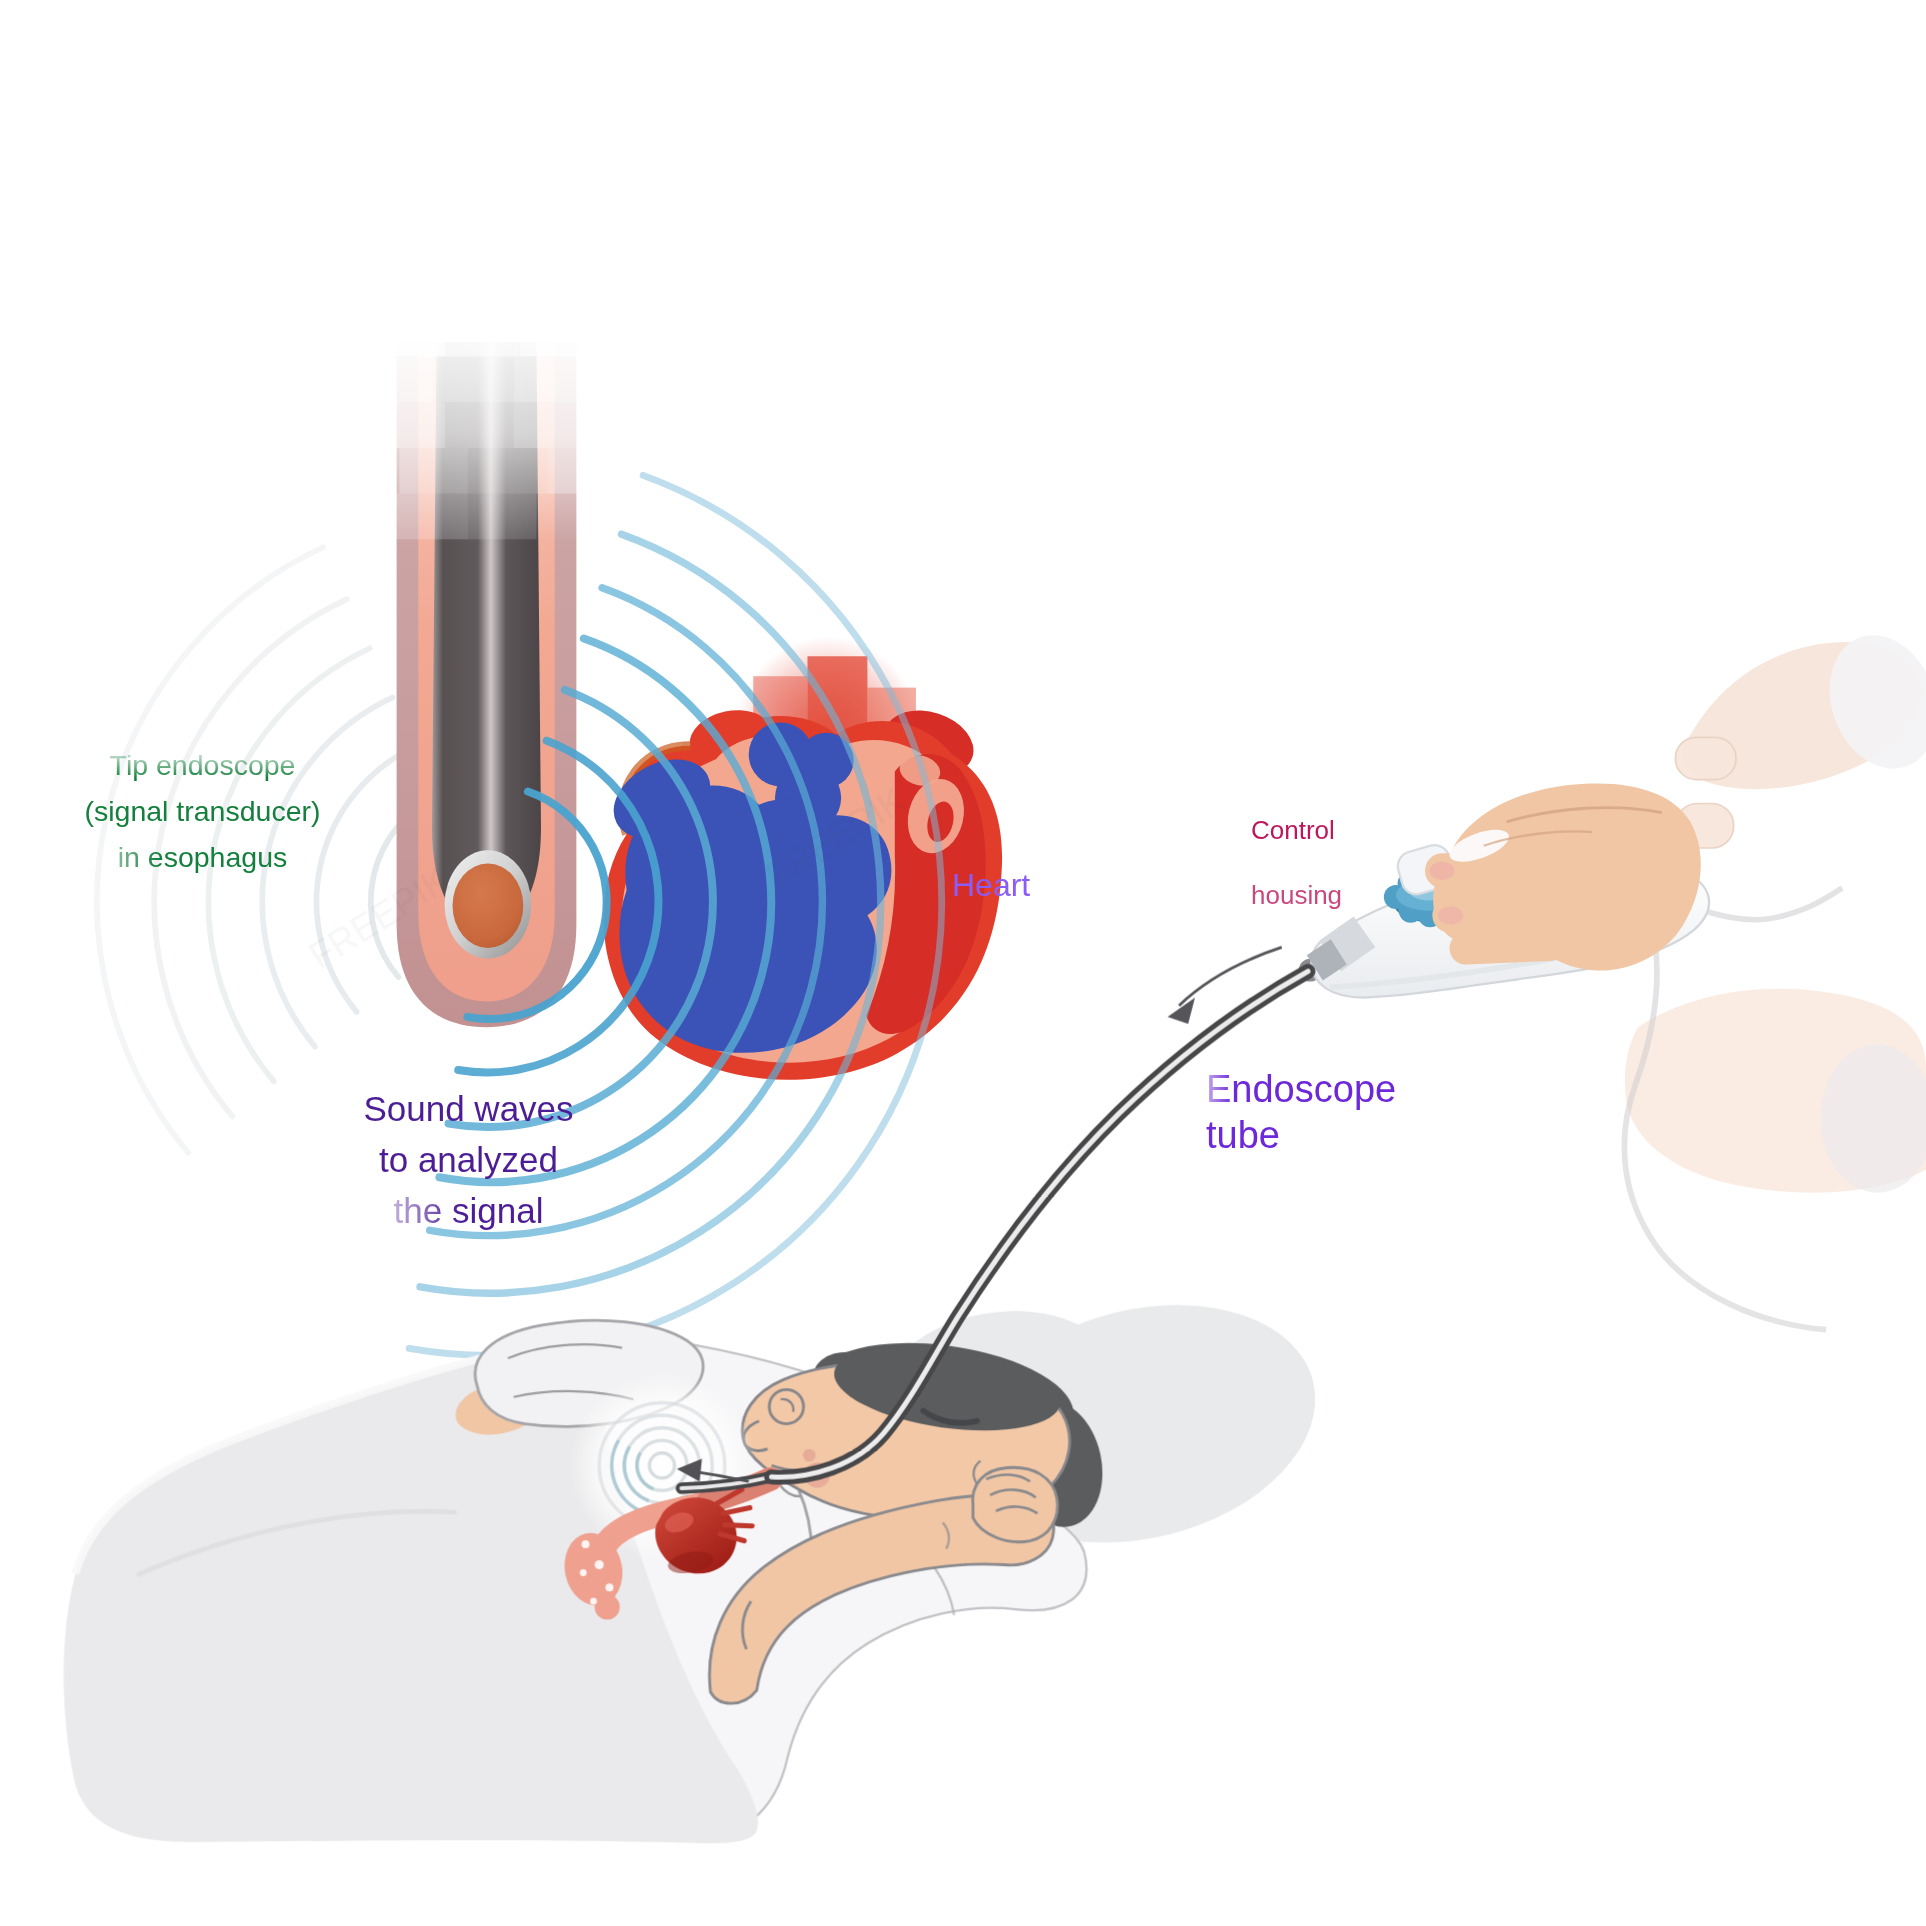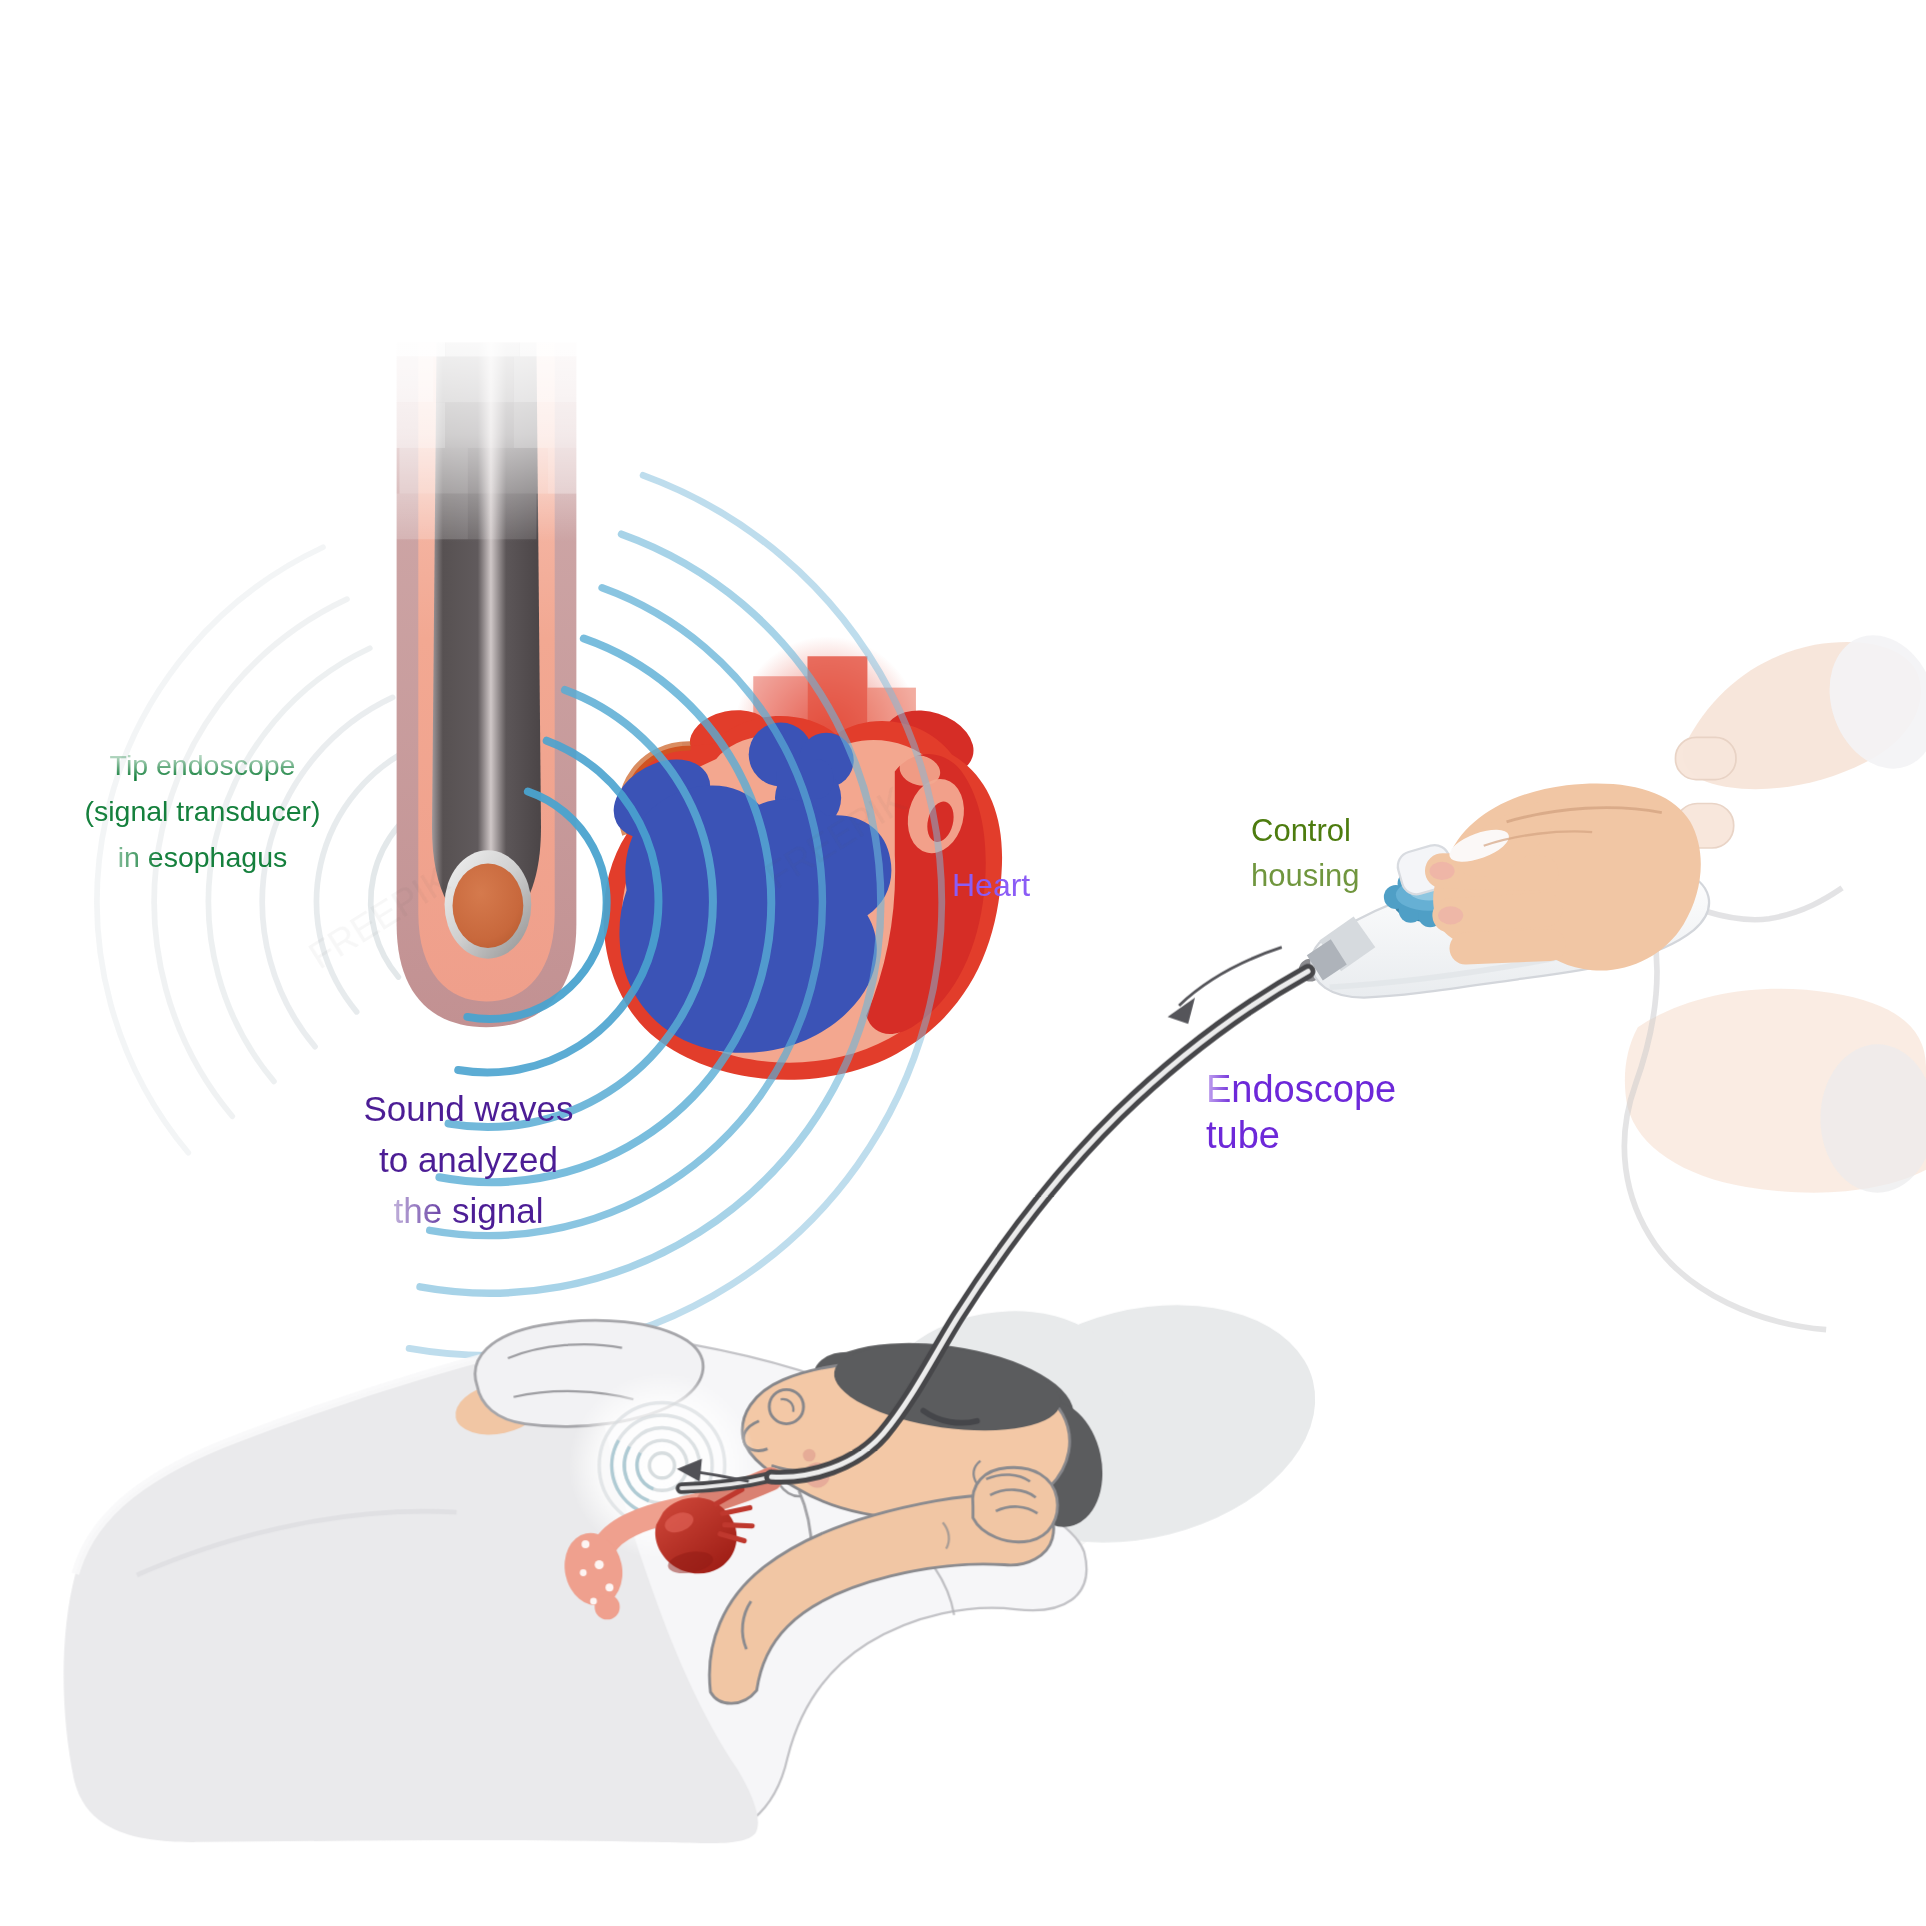--- a/index.html
+++ b/index.html
@@ -10,22 +10,22 @@
   .lbl div{white-space:nowrap;}
   #label-tip{left:80px;top:742px;width:245px;text-align:center;font-size:28.5px;line-height:46px;color:#15803d;}
   #label-tip .l1{-webkit-mask-image:linear-gradient(to bottom,rgba(0,0,0,0) 0%,rgba(0,0,0,.4) 38%,#000 78%);
                  mask-image:linear-gradient(to bottom,rgba(0,0,0,0) 0%,rgba(0,0,0,.4) 38%,#000 78%);}
   #label-tip .l3{-webkit-mask-image:linear-gradient(to right,rgba(0,0,0,.12) 0%,#000 32%);
                  mask-image:linear-gradient(to right,rgba(0,0,0,.12) 0%,#000 32%);}
   #label-sound{left:360px;top:1083px;width:217px;text-align:center;font-size:35px;line-height:51px;color:#4c1d95;}
   #label-sound .l3{-webkit-mask-image:linear-gradient(to right,rgba(0,0,0,0) 0%,rgba(0,0,0,.45) 20%,#000 46%);
                    mask-image:linear-gradient(to right,rgba(0,0,0,0) 0%,rgba(0,0,0,.45) 20%,#000 46%);}
   #label-heart{left:952px;top:867px;font-size:32px;color:#8b5cf6;}
-  #label-control{left:1251px;top:808px;font-size:31px;line-height:45px;color:#4d7c0f;}
-  #label-control .l2{opacity:.8;}
+  #label-control{left:1251px;top:808px;font-size:26px;line-height:45px;color:#be185d;}
+  #label-control .l2{opacity:.8;margin-top:20px;}
   #label-tube{left:1206px;top:1066px;font-size:38px;line-height:46px;color:#6d28d9;}
   #label-tube .l1{-webkit-mask-image:linear-gradient(to right,rgba(0,0,0,.4) 0%,#000 14%);
                   mask-image:linear-gradient(to right,rgba(0,0,0,.4) 0%,#000 14%);}
   #label-tube .l2{-webkit-mask-image:linear-gradient(to right,#000 55%,rgba(0,0,0,.3) 95%);
                   mask-image:linear-gradient(to right,#000 55%,rgba(0,0,0,.3) 95%);}
 </style>
 </head>
 <body>
 
 <div class="stage">

